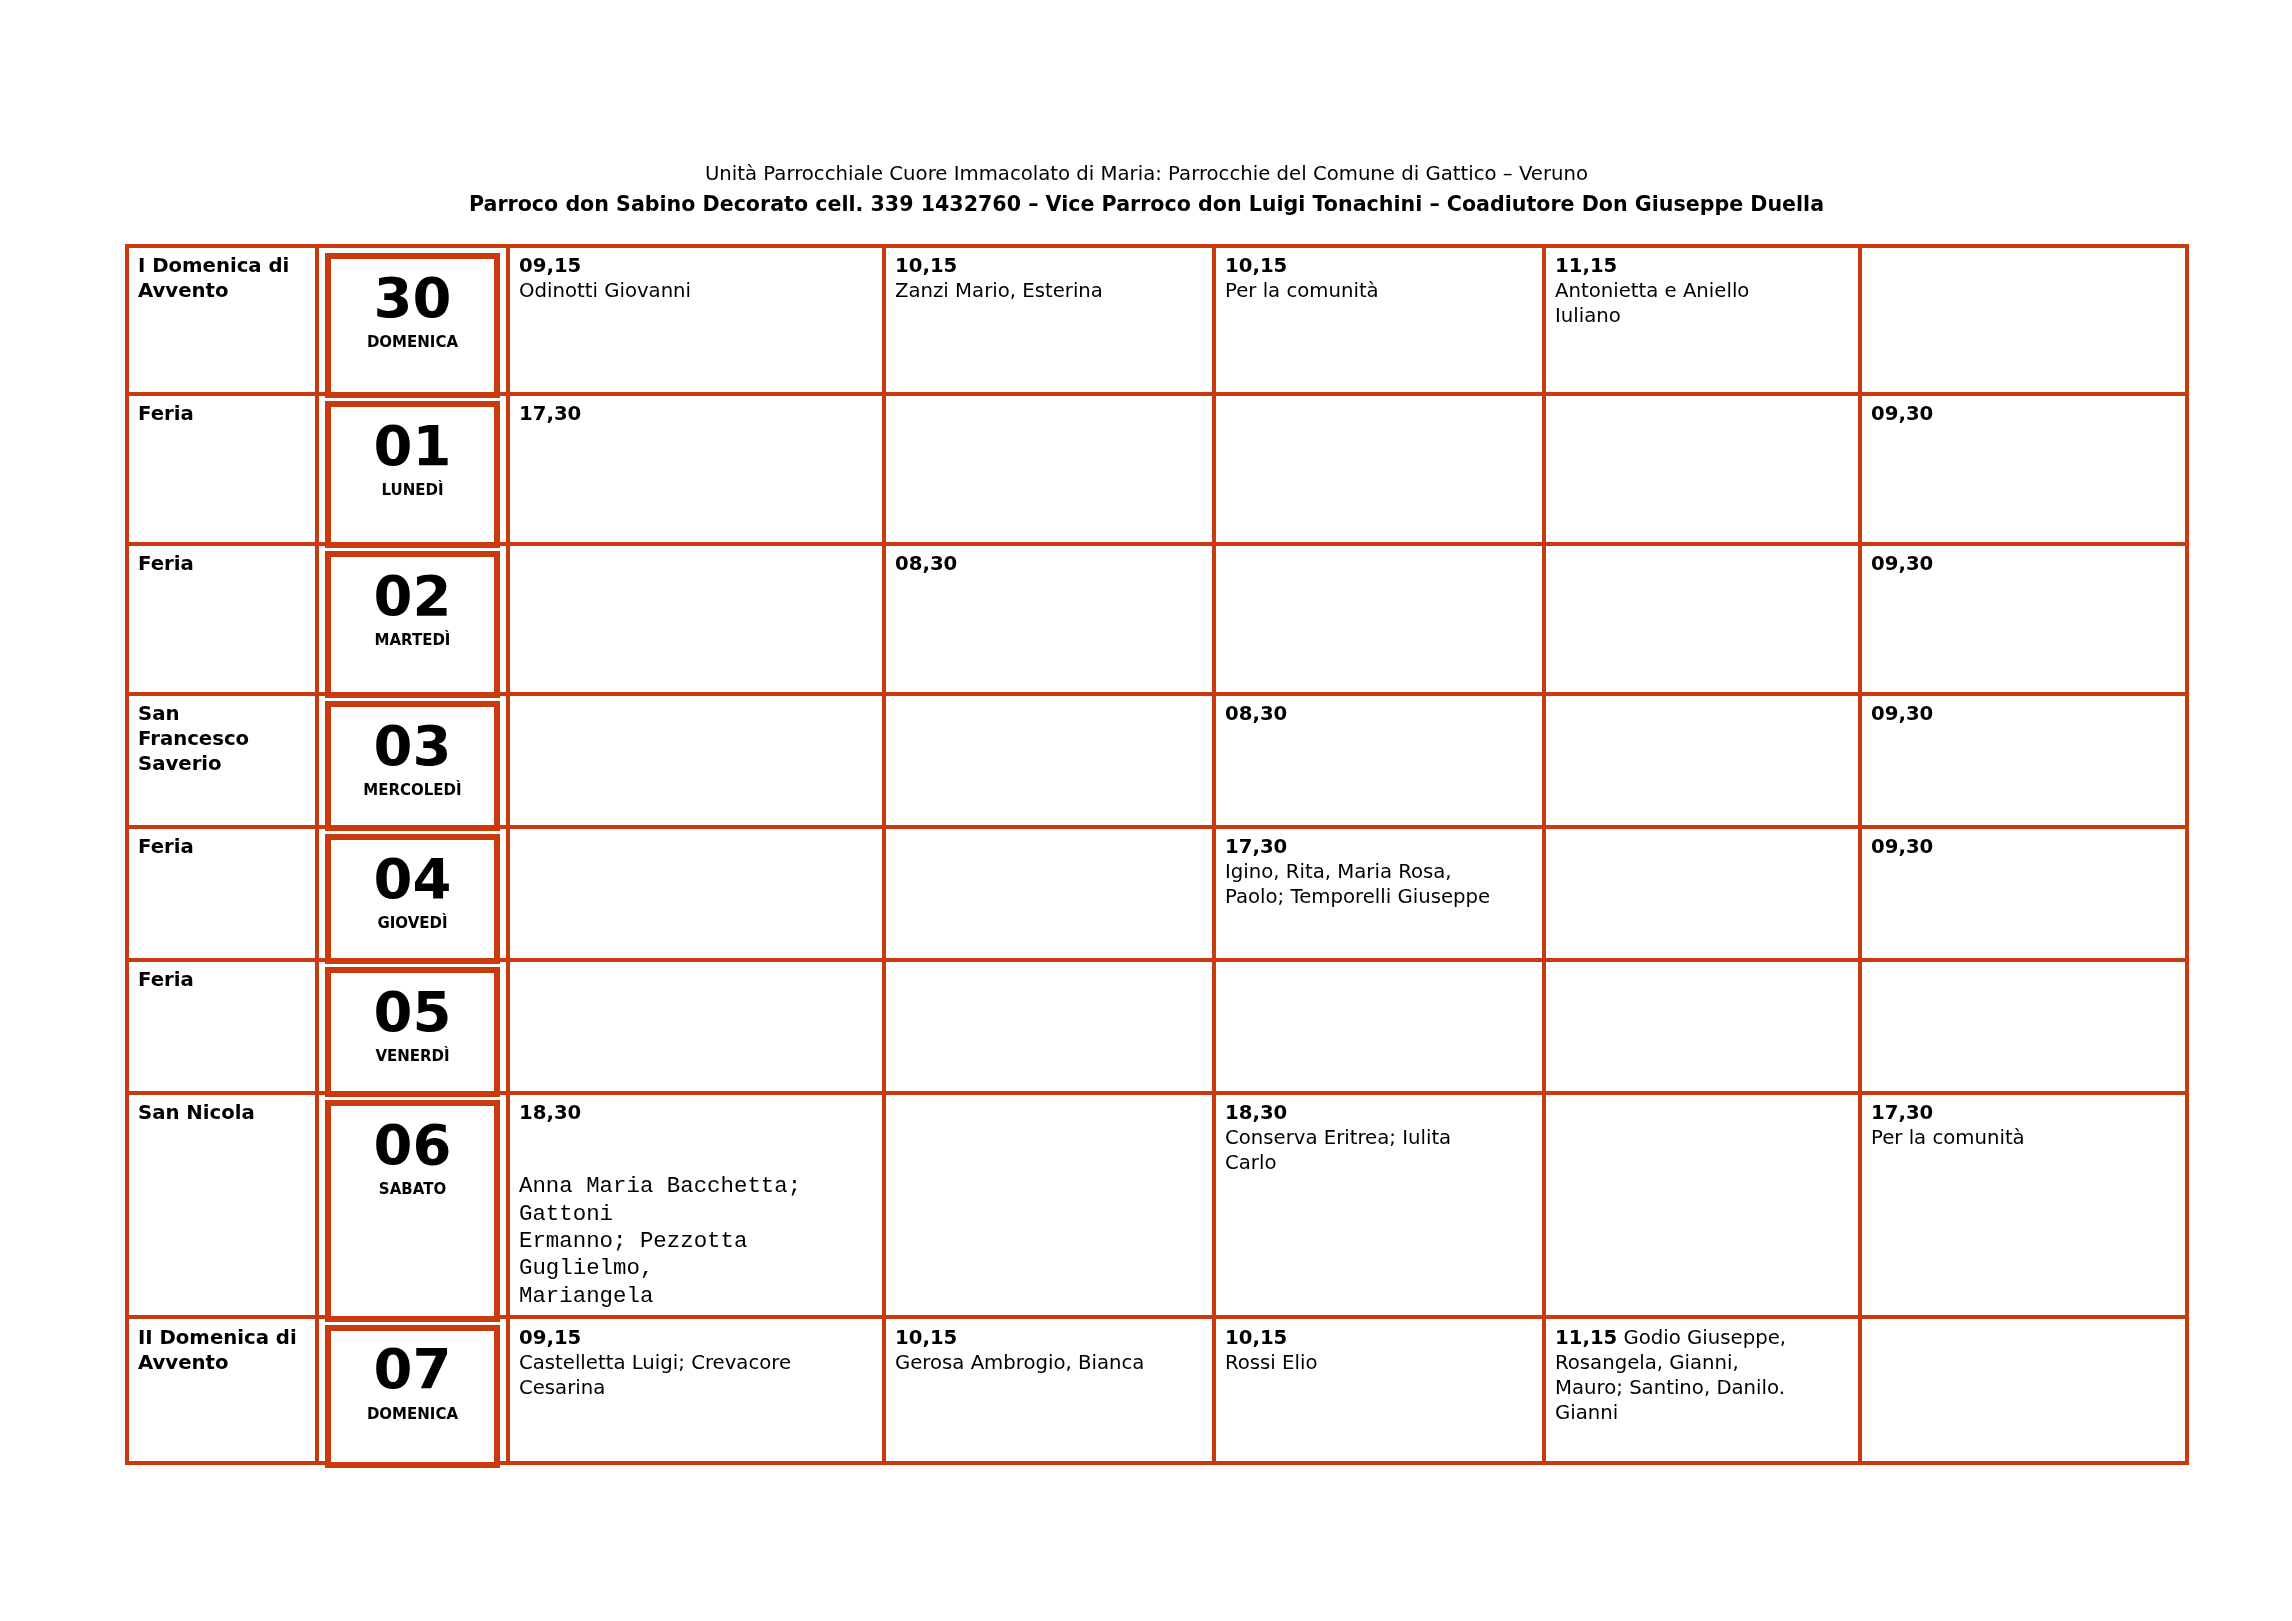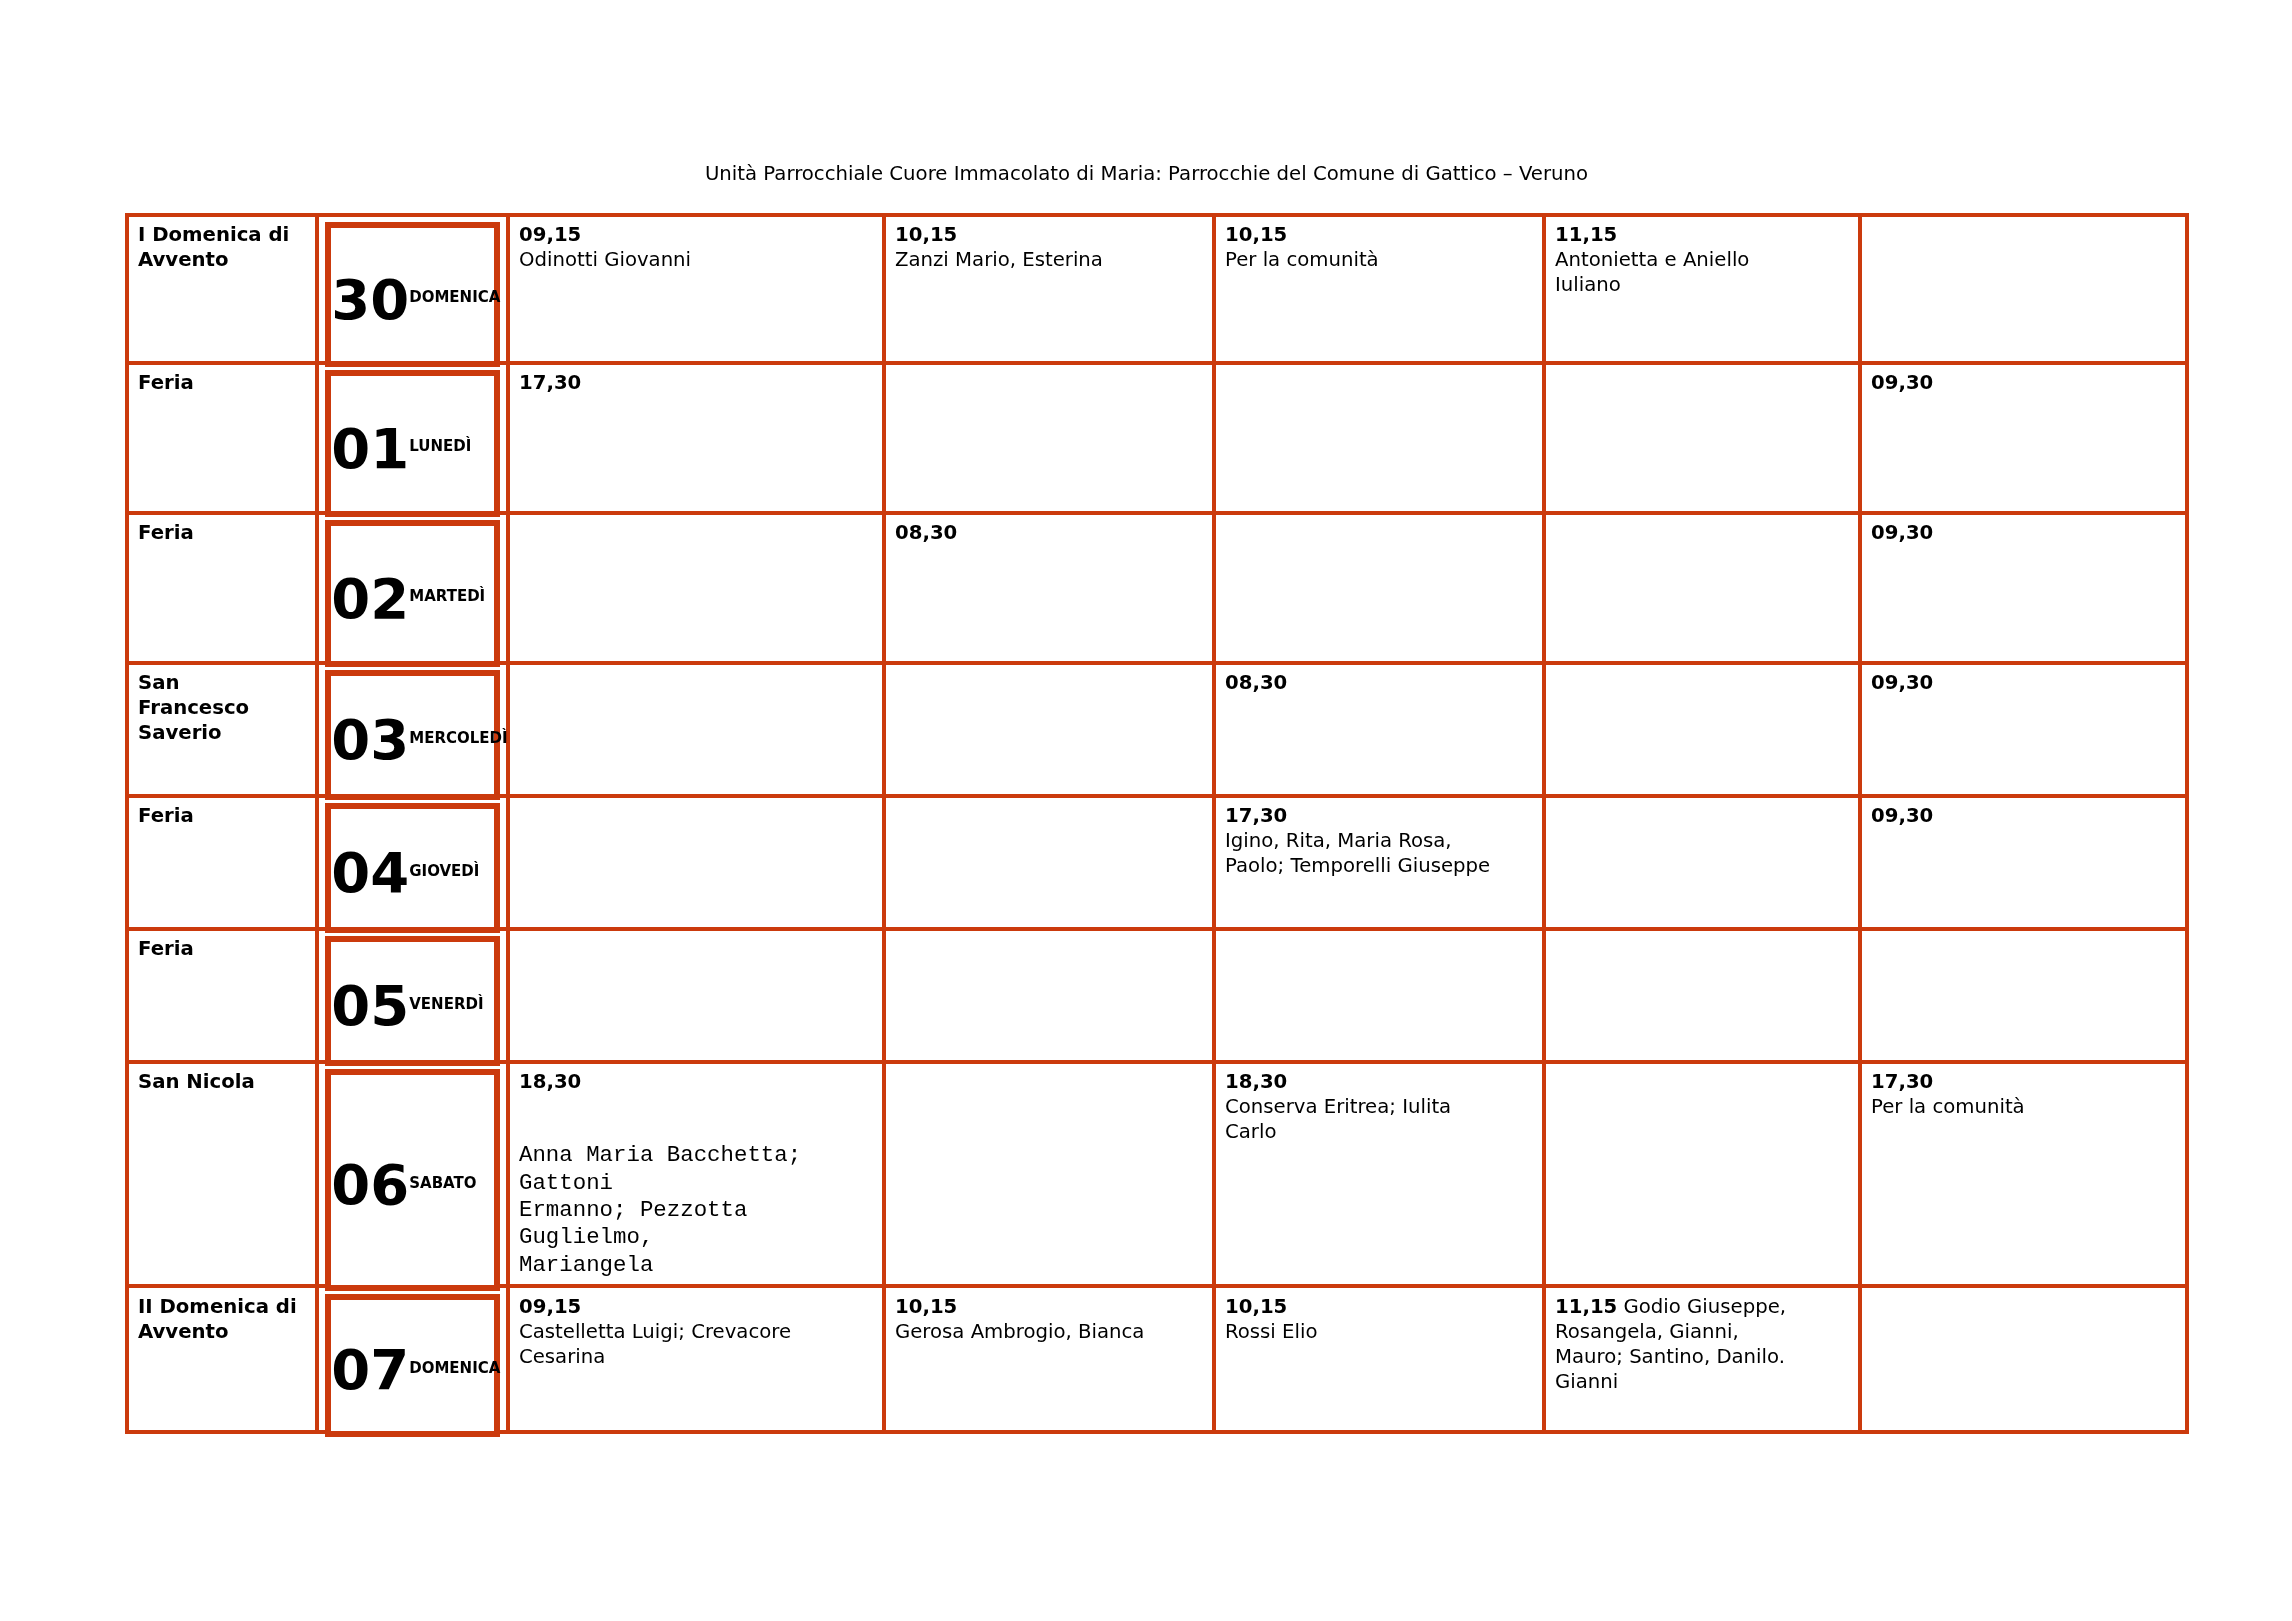--- a/index.html
+++ b/index.html
@@ -52,20 +52,21 @@
   }
 
   td.daycell { position: relative; padding: 0; }
   .daybox {
     position: absolute;
     top: 5.4px; left: 6.3px; right: 6.3px; bottom: -6.3px;
     border: 6.3px solid var(--bc);
     background: #ffffff;
     z-index: 2;
     display: flex;
+    flex-direction: column;
     align-items: center;
   }
   .daynum { font-size: 56px; font-weight: bold; line-height: 1; margin-top: 10.7px; }
   .dayname { font-size: 15px; font-weight: bold; margin-top: 7.2px; }
 
   .time { font-weight: bold; display: block; white-space: pre-line; }
   .names { display: block; white-space: pre-line; }
   td.inline-cell .time, td.inline-cell .names { display: inline; }
   .names.serif {
     font-family: Liberation Mono, monospace;
@@ -84,20 +85,21 @@
   tr.rh6 { height: 130px; }
   tr.rh7 { height: 146px; }
 </style>
 </head>
 <body style="--bc: #CB3A0D;">
 
 <div class="page">
 
   <div class="header-block">
     <div class="subtitle">Unità Parrocchiale Cuore Immacolato di Maria: Parrocchie del Comune di Gattico – Veruno</div>
+    <div class="contacts">Parroco don Sabino Decorato cell. 339 1432760 – Vice Parroco don Luigi Tonachini – Coadiutore Don Giuseppe Duella</div>
   </div>
 
   <table class="cal">
     <colgroup>
       <col style="width:190px">
         <col style="width:191px">
         <col style="width:376px">
       <col style="width:330px">
         <col style="width:330px">
         <col style="width:316px">

